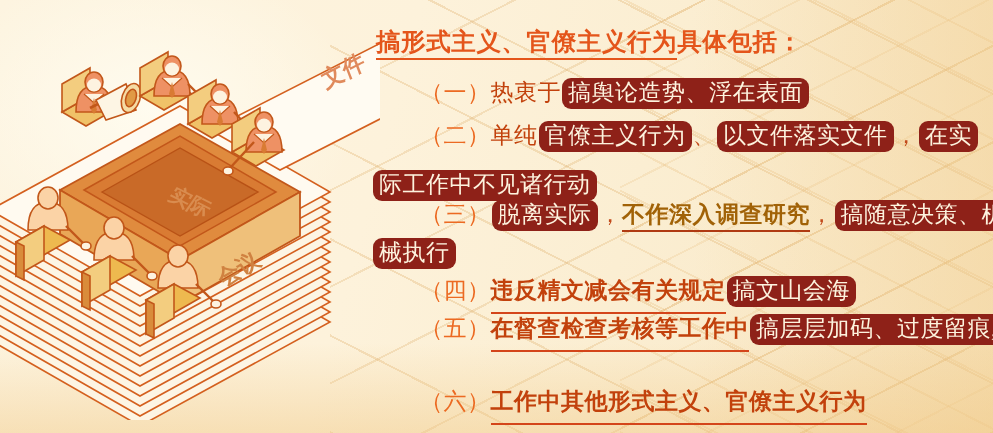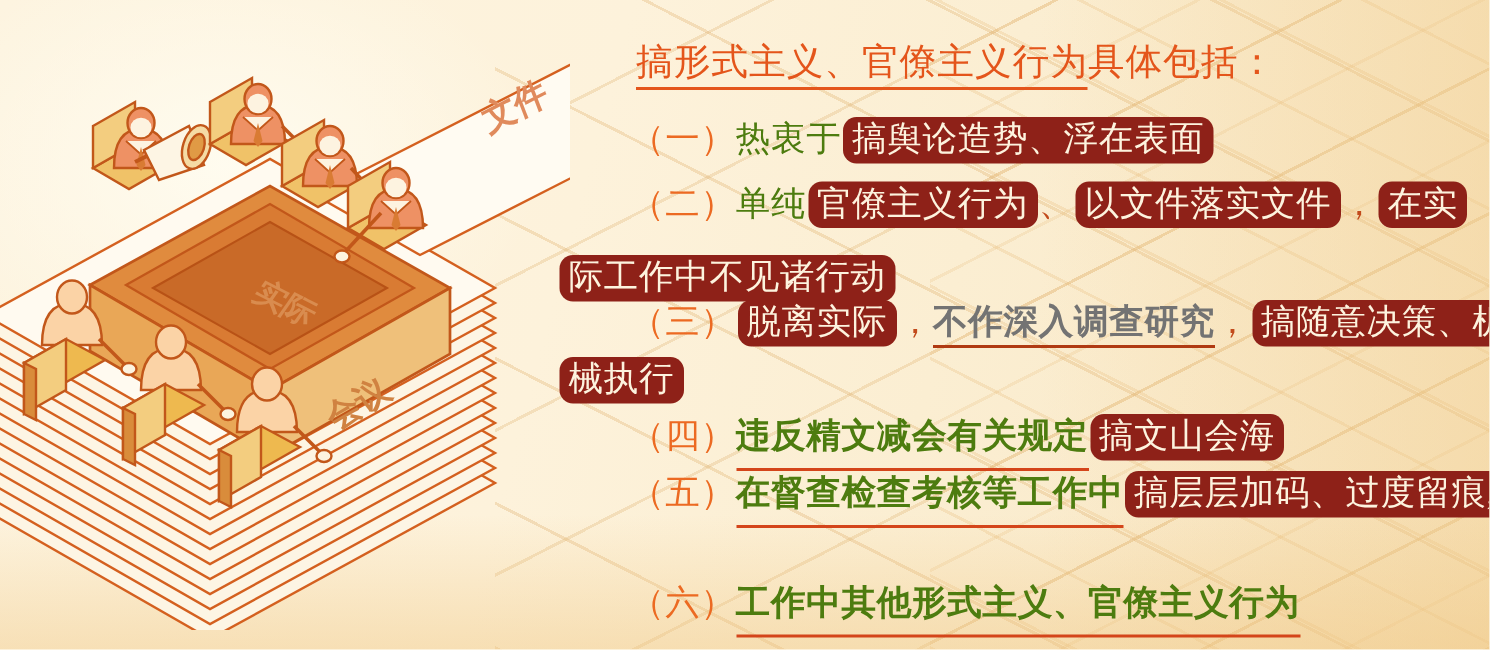--- a/index.html
+++ b/index.html
@@ -33,34 +33,34 @@
   #illus{position:absolute;left:0px;top:40px;width:380px;height:380px;}
   #illus svg{display:block;}
 
   
   #panel{position:absolute;left:358px;top:14px;width:630px;height:410px;}
 
   .t-line{position:absolute;white-space:nowrap;
     font-family:"Liberation Serif","DejaVu Serif",serif;
     font-size:23px;line-height:1;letter-spacing:.5px;}
 
-  .title{font-size:24.5px;font-weight:normal;color:#e4551b;letter-spacing:.6px;margin-left:48px;}
+  .title{font-size:24.5px;font-weight:bold;color:#e4551b;letter-spacing:.6px;}
   .title .u{border-bottom:2.5px solid #e4551b;padding-bottom:3px;}
   .title .plain{color:#e4551b;}
 
   .num{color:#ec6a22;font-weight:normal;}
-  .plain{color:#4d7c0f;}
+  .plain{color:#c2410c;}
   .bold{font-weight:bold;}
   .ul{border-bottom:2.5px solid #b03a12;padding-bottom:3px;}
   .ul-orange{border-bottom:2.5px solid #d4451a;padding-bottom:9px;}
   .chip{background:#8e2118;color:#fdf3de;border-radius:9px;
         padding:3px 6px 4px 6px;margin:0 1px;display:inline-block;
         line-height:1.05;font-weight:normal;}
   .sep{color:#c24a1b;}
-  .dark{color:#737373;}
+  .dark{color:#a16207;}
 </style>
 </head>
 <body>
 
 <div id="stage">
 
   <div class="bg-base"></div>
   <div class="bg-lattice"></div>
   <div class="bg-lattice2"></div>
   <div class="bg-warm-right"></div>

